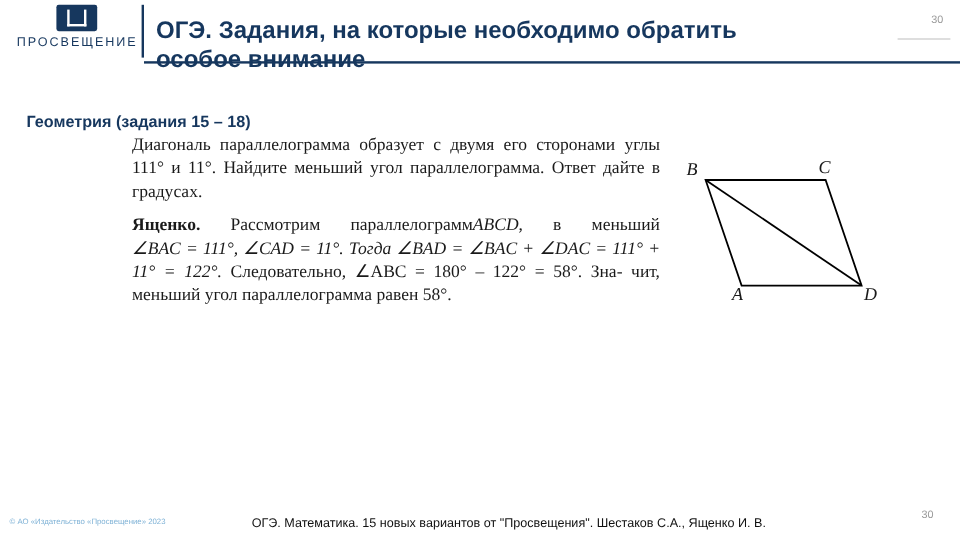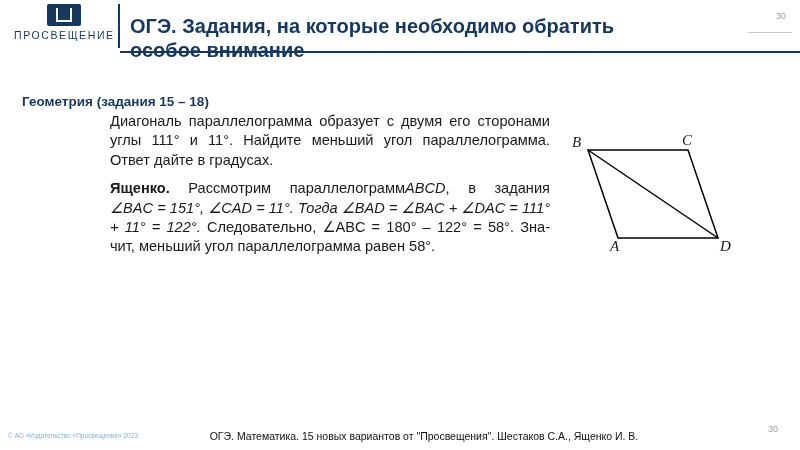--- a/index.html
+++ b/index.html
@@ -112,21 +112,21 @@
     font-weight: bold;
     color: #16375e;
     margin-top: 32px;
   }
 
   
   .problem {
     position: absolute;
     left: 110px; top: 112px;
     width: 440px;
-    font-family: Liberation Sans, sans-serif;
+    font-family: Liberation Serif, serif;
     font-size: 14.6px;
     color: #1a1a1a;
     text-align: justify;
     line-height: 1.33;
   }
   .problem p {
     margin: 0 0 9px 0;
   }
   .problem .mth {
     font-style: italic;
@@ -191,22 +191,22 @@
 
 <div class="slide-num-top">30</div>
 <div class="slide-num-rule"></div>
 
 <div class="section-title">Геометрия (задания 15 – 18)</div>
 
 <div class="problem">
   <p>Диагональ параллелограмма образует с двумя его сторонами углы 111° и 11°. Найдите меньший угол параллелограмма. Ответ дайте в градусах.</p>
   <p>
     <span class="lbl">Ященко.</span>
-    <span>Рассмотрим параллелограмм</span><span class="mth">ABCD</span><span>, в задания</span>
-    <span class="mth nowrap">∠BAC = 151°,    ∠CAD = 11°.    Тогда</span>
+    <span>Рассмотрим параллелограмм</span><span class="mth">ABCD</span><span>, в меньший</span>
+    <span class="mth nowrap">∠BAC = 111°,    ∠CAD = 11°.    Тогда</span>
     <span class="mth">∠BAD = ∠BAC + ∠DAC = 111° + 11° = 122°.</span>
     <span>Следовательно, ∠ABC = 180° – 122° = 58°. Зна-</span>
     <span>чит, меньший угол параллелограмма равен 58°.</span>
   </p>
 </div>
 
 <div class="figure">
   <svg width="215" height="135" viewBox="0 0 215 135">
 
     <polygon points="18,18 118,18 148,106 48,106" fill="none" stroke="#000000" stroke-width="1.5"></polygon>

